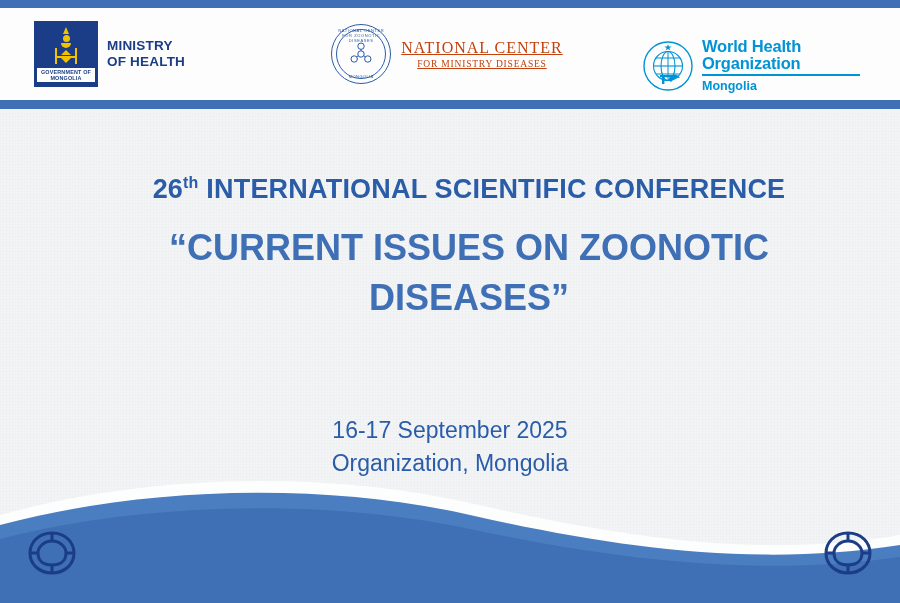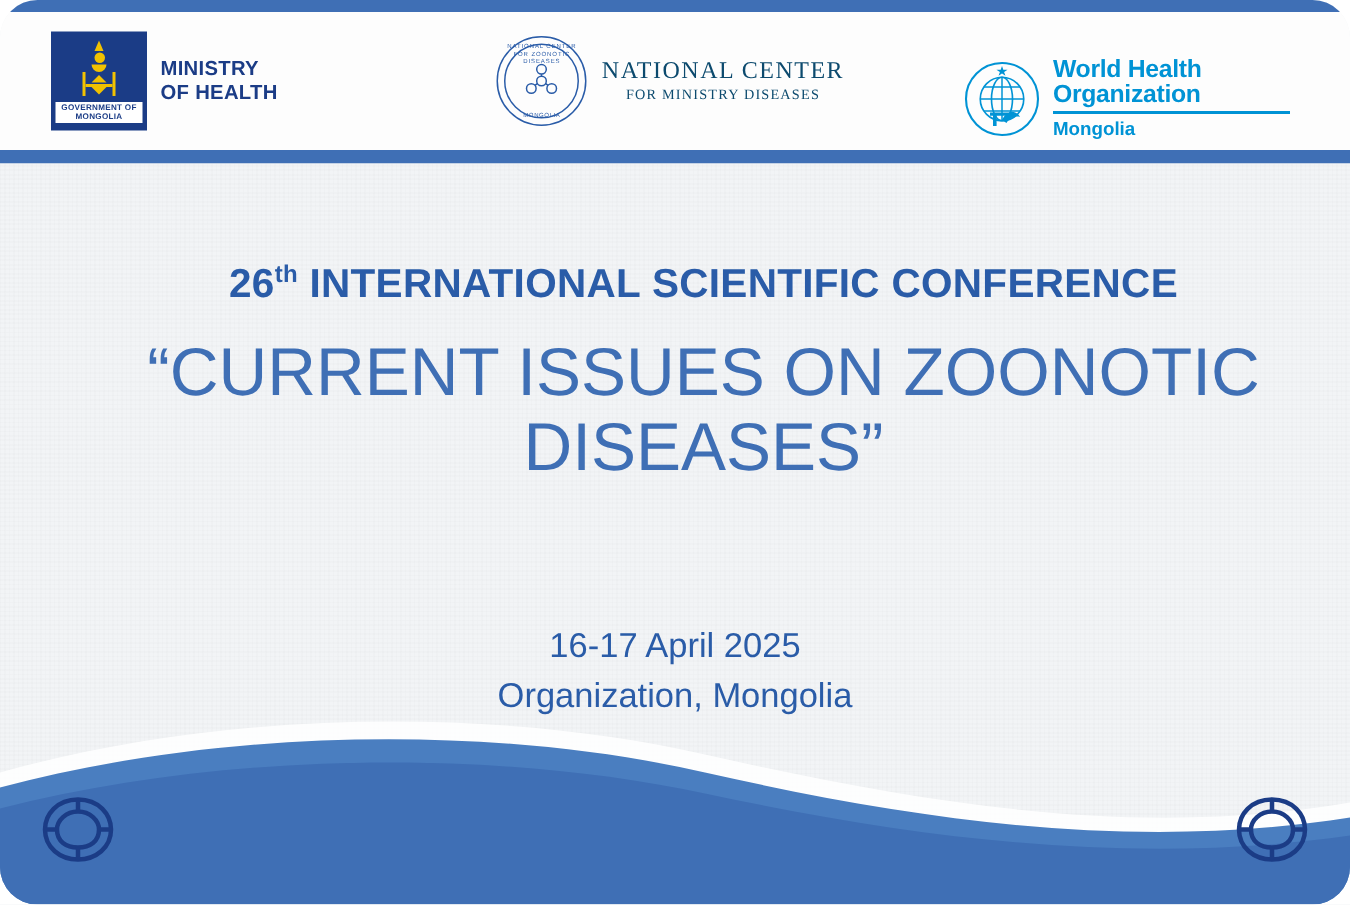--- a/index.html
+++ b/index.html
@@ -12,21 +12,20 @@
     font-family: "Liberation Sans", sans-serif;
     background: #ffffff;
     overflow: hidden;
   }
   .slide {
     position: relative;
     width: 900px;
     height: 603px;
     background: #f4f6f8;
     overflow: hidden;
-    border-radius: 25px;
   }
 
   
   .top-bar {
     position: absolute;
     top: 0; left: 0;
     width: 900px;
     height: 8px;
     background: #3f6fb5;
   }
@@ -172,22 +171,23 @@
   .ncz-seal .seal-bottom-text {
     position: absolute;
     bottom: 4px; left: 0; right: 0;
     text-align: center;
     font-size: 4px;
     color: #2a5ca8;
     letter-spacing: .4px;
   }
   .ncz-text {
     margin-left: 10px;
-    color: #0c4a6e;
-    text-align: center;
+    color: #c2410c;
+    text-align: center;
+    text-decoration: underline;
   }
   .ncz-line1 {
     font-family: "Liberation Serif", serif;
     font-size: 16px;
     letter-spacing: 1px;
   }
   .ncz-line2 {
     font-family: "Liberation Serif", serif;
     font-size: 9.5px;
     letter-spacing: .8px;
@@ -242,22 +242,22 @@
     font-size: 27px;
     font-weight: bold;
     letter-spacing: .2px;
   }
   .conf-line sup {
     font-size: 16px;
     vertical-align: super;
   }
   .conf-theme {
     color: #3f6fb5;
-    font-size: 45px;
-    font-weight: normal;
+    font-size: 36px;
+    font-weight: bold;
     line-height: 50px;
     margin-top: 18px;
     padding: 0 60px;
   }
 
   .date-block {
     position: absolute;
     top: 305px;
     width: 900px;
     text-align: center;
@@ -366,21 +366,21 @@
   <div class="header-divider"></div>
 
   <div class="body-area">
 
     <div class="title-block">
       <div class="conf-line"><span>26</span><sup>th</sup><span> INTERNATIONAL SCIENTIFIC CONFERENCE</span></div>
       <div class="conf-theme">“CURRENT ISSUES ON ZOONOTIC DISEASES”</div>
     </div>
 
     <div class="date-block">
-      <div>16-17 April 2025</div>
+      <div>16-17 September 2025</div>
       <div>Organization, Mongolia</div>
     </div>
 
     <svg class="wave" viewBox="0 0 900 140" preserveAspectRatio="none">
       <path d="M0,52 C150,10 330,8 470,40 C620,74 760,96 900,72 L900,140 L0,140 Z" fill="#ffffff" opacity="0.85"></path>
       <path d="M0,62 C150,22 330,20 470,52 C620,86 760,104 900,82 L900,140 L0,140 Z" fill="#4a7ec0"></path>
       <path d="M0,76 C150,38 330,36 470,66 C620,98 760,114 900,94 L900,140 L0,140 Z" fill="#3f6fb5"></path>
     </svg>
 
     <svg class="corner-knot knot-left" viewBox="0 0 72 56">

